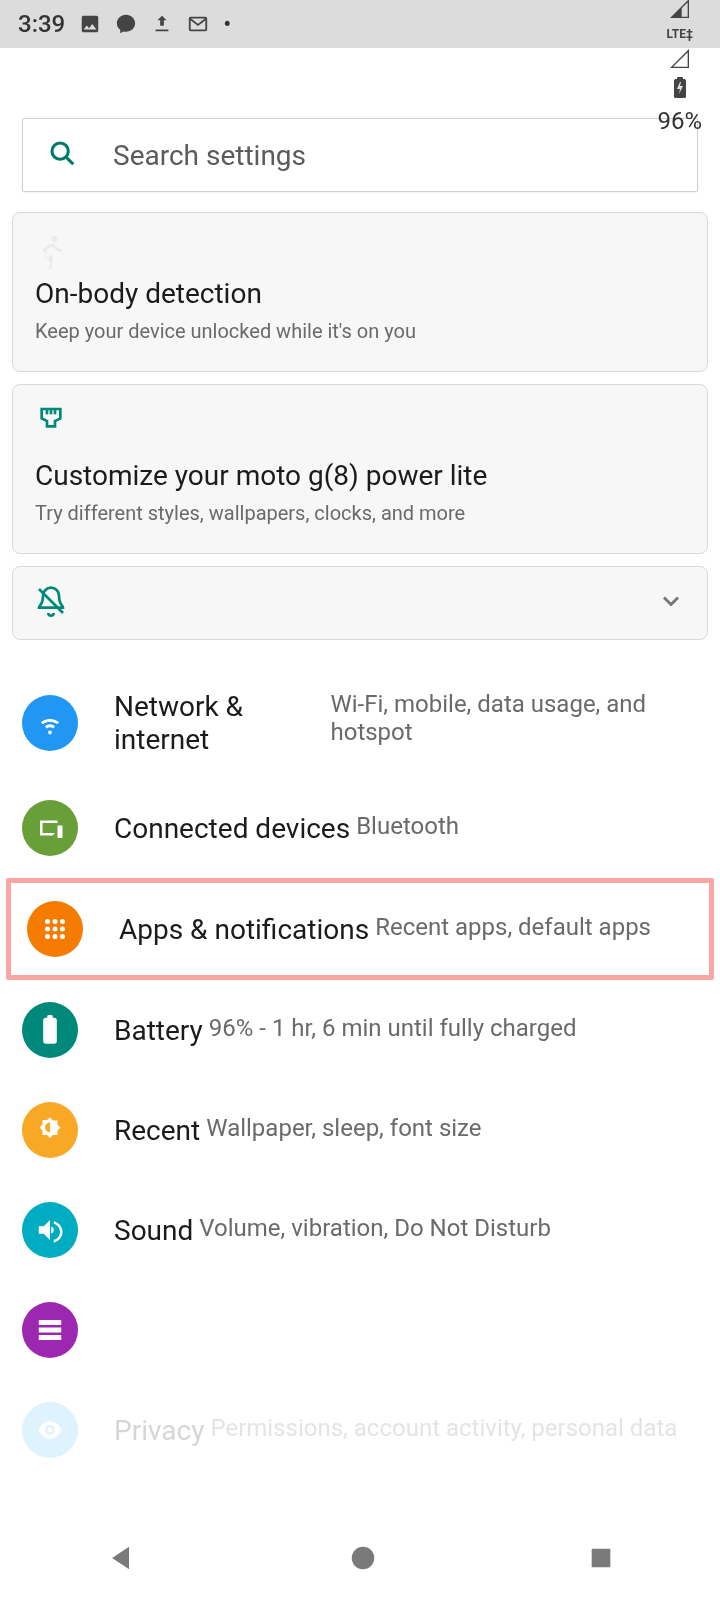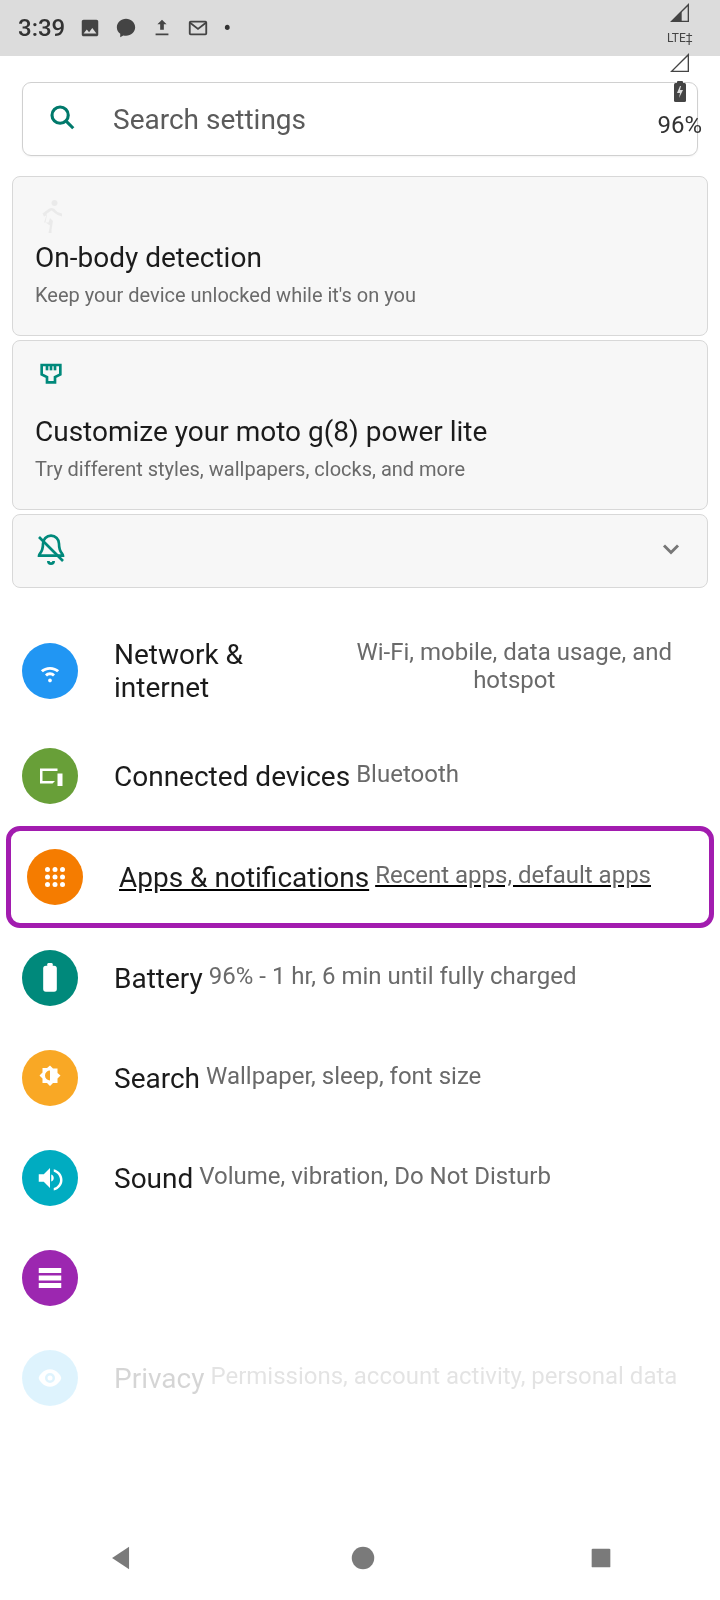--- a/index.html
+++ b/index.html
@@ -1,51 +1,51 @@
 <!DOCTYPE html>
 <html><head>
 <meta charset="utf-8">
 <style>
 * { margin: 0; padding: 0; box-sizing: border-box; font-family: Roboto, "Segoe UI", Arial, sans-serif; }
 html, body { width: 720px; height: 1600px; background: #ffffff; overflow: hidden; }
 
 
-.status-bar { height: 56px; background: #dcdcdc; display: flex; align-items: center; padding: 0 18px; justify-content: space-between; color: #333; font-size: 24px; }
+.status-bar { height: 48px; background: #dcdcdc; display: flex; align-items: center; padding: 0 18px; justify-content: space-between; color: #333; font-size: 24px; }
 .status-left { display: flex; align-items: center; gap: 14px; }
 .status-right { display: flex; align-items: center; gap: 8px; flex-direction: column; }
 .status-time { font-weight: 500; }
 .sicon { display: inline-flex; align-items: center; justify-content: center; }
 .sicon svg { display: block; }
 .dot { font-size: 24px; line-height: 0; }
 
 
 .search-wrap { padding: 26px 22px 20px; }
-.search-bar { height: 74px; border: 1px solid #d0d0d0; border-radius: 9px; display: flex; align-items: center; padding: 12px 24px; gap: 36px; box-shadow: 0 1px 2px rgba(0,0,0,0.05); }
+.search-bar { height: 74px; border: 1px solid #d0d0d0; border-radius: 2px; display: flex; align-items: center; padding: 12px 24px; gap: 36px; box-shadow: 0 1px 2px rgba(0,0,0,0.05); margin-top: 44px; }
 .search-placeholder { color: #5b5b5b; font-size: 28px; }
 .search-icon svg { width: 30px; height: 30px; }
 
 
-.card { margin: 0 12px 4px; border: 1px solid #d8d8d8; border-radius: 8px; background: #f7f7f7; padding: 20px 22px 26px; }
+.card { margin: 0 12px 12px; border: 1px solid #d8d8d8; border-radius: 8px; background: #f7f7f7; padding: 20px 22px 26px; }
 .card-icon { margin-bottom: 18px; }
 .card-title { font-size: 28px; color: #1b1b1b; font-weight: 400; margin-bottom: 8px; }
 .card-sub { font-size: 20px; color: #6a6a6a; line-height: 1.35; }
 .card-walk-icon { opacity: 0.06; margin-bottom: 4px; }
 
 
 .dnd-card { margin: 0 12px 28px; border: 1px solid #d8d8d8; border-radius: 8px; background: #f7f7f7; height: 74px; display:flex; align-items:center; padding: 0 22px; justify-content:space-between; }
 
 
 .item { display: flex; align-items: center; padding: 22px 22px; gap: 36px; }
 .item-icon { width: 56px; height: 56px; border-radius: 50%; display: flex; align-items: center; justify-content: center; flex-shrink: 0; }
 .item-text { display: flex; flex-direction: row; gap: 6px; }
 .item-title { font-size: 28px; color: #1b1b1b; font-weight: 400; }
-.item-sub  { font-size: 24px; color: #6a6a6a; text-align: center; }
+.item-sub  { font-size: 24px; color: #6a6a6a; }
 .privacy-fade { opacity:.18; }
 
-.highlight { border: 5px solid #a21caf; border-radius: 14px; text-decoration: underline; }
+.highlight { border: 5px solid #fca5a5; border-radius: 2px; }
 
 
 .nav-bar { position: absolute; bottom: 0; left: 0; width: 720px; height: 84px; background: rgba(255,255,255,0.7); display: flex; align-items: center; justify-content: space-around; }
 .nav-btn svg { display: block; }
 </style>
 </head>
 <body>
 
 <div class="status-bar">
   <div class="status-left">
@@ -89,21 +89,21 @@
           <path d="M5 3c-1 0-2 1-2 2 0 5 4 9 9 9 1 0 2-1 2-2v-2l-3-1-1 1c-2-1-3-2-4-4l1-1-1-3H5z"></path>
           <text x="16" y="8" font-size="7" font-weight="700" fill="#444">LTE</text>
         </svg>
     </span>
     <span class="sicon">
       <svg width="20" height="20" viewBox="0 0 24 24">
           <path d="M2 22h20V2L2 22z" fill="none" stroke="#444" stroke-width="1.6"></path>
           <path d="M2 22h12V10L2 22z" fill="#444"></path>
         </svg>
     </span>
-    <span style="font-size:12px;font-weight:400;color:#444;text-align:right;">LTE‡</span>
+    <span style="font-size:12px;font-weight:700;color:#444;text-align:right;">LTE‡</span>
     <span class="sicon">
       <svg width="20" height="20" viewBox="0 0 24 24">
           <path d="M2 22h20V2L2 22z" fill="none" stroke="#444" stroke-width="1.6"></path>
         </svg>
     </span>
     <span class="sicon">
       <svg width="14" height="22" viewBox="0 0 14 22" fill="#444">
           <rect x="1" y="2" width="12" height="19" rx="1.5"></rect>
           <rect x="4" y="0" width="6" height="3" rx="1"></rect>
           <path d="M7 5l-3 7h3l-1 5 4-8H7l1-4z" fill="#dcdcdc"></path>
@@ -221,21 +221,21 @@
   </div>
 </div>
 
 <div class="item">
   <div class="item-icon" style="background:#f9a825">
     <svg width="30" height="30" viewBox="0 0 24 24" fill="#fff">
         <path d="M12 2l2.4 2.4H18v3.6L20.4 10l-2.4 2.4V16h-3.6L12 18.4 9.6 16H6v-3.6L3.6 10 6 7.6V4h3.6L12 2zm0 4a4 4 0 1 0 0 8V6z"></path>
       </svg>
   </div>
   <div class="item-text">
-    <span class="item-title">Search</span>
+    <span class="item-title">Recent</span>
     <span class="item-sub">Wallpaper, sleep, font size</span>
   </div>
 </div>
 
 <div class="item">
   <div class="item-icon" style="background:#00acc1">
     <svg width="30" height="30" viewBox="0 0 24 24" fill="#fff">
         <path d="M3 9v6h4l5 5V4L7 9H3zm12 3c0-1.3-.8-2.4-2-2.8v5.6c1.2-.4 2-1.5 2-2.8zm0-7v2c2.9.9 5 3.5 5 6.5s-2.1 5.6-5 6.5v2c4-.9 7-4.4 7-8.5s-3-7.6-7-8.5z"></path>
       </svg>
   </div>

